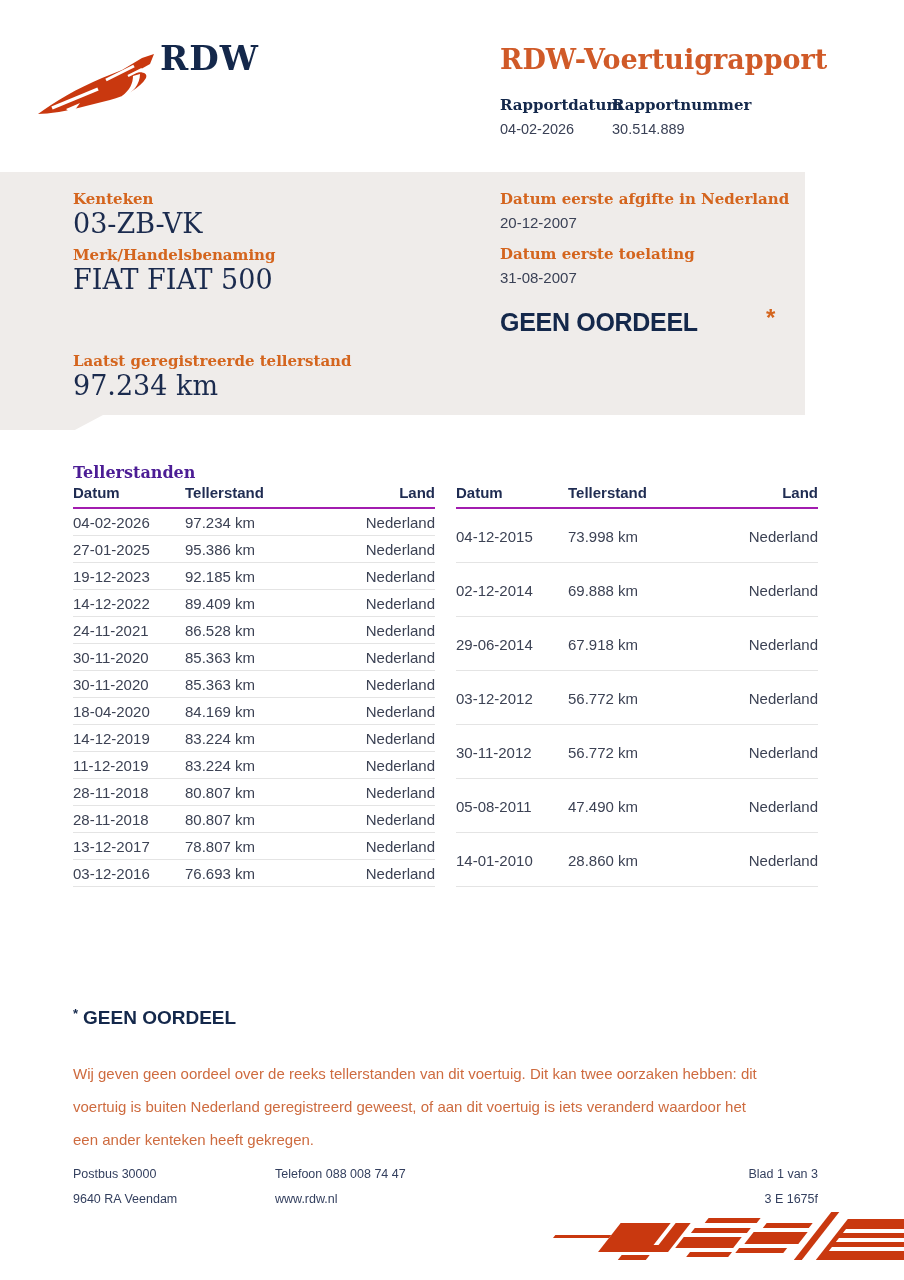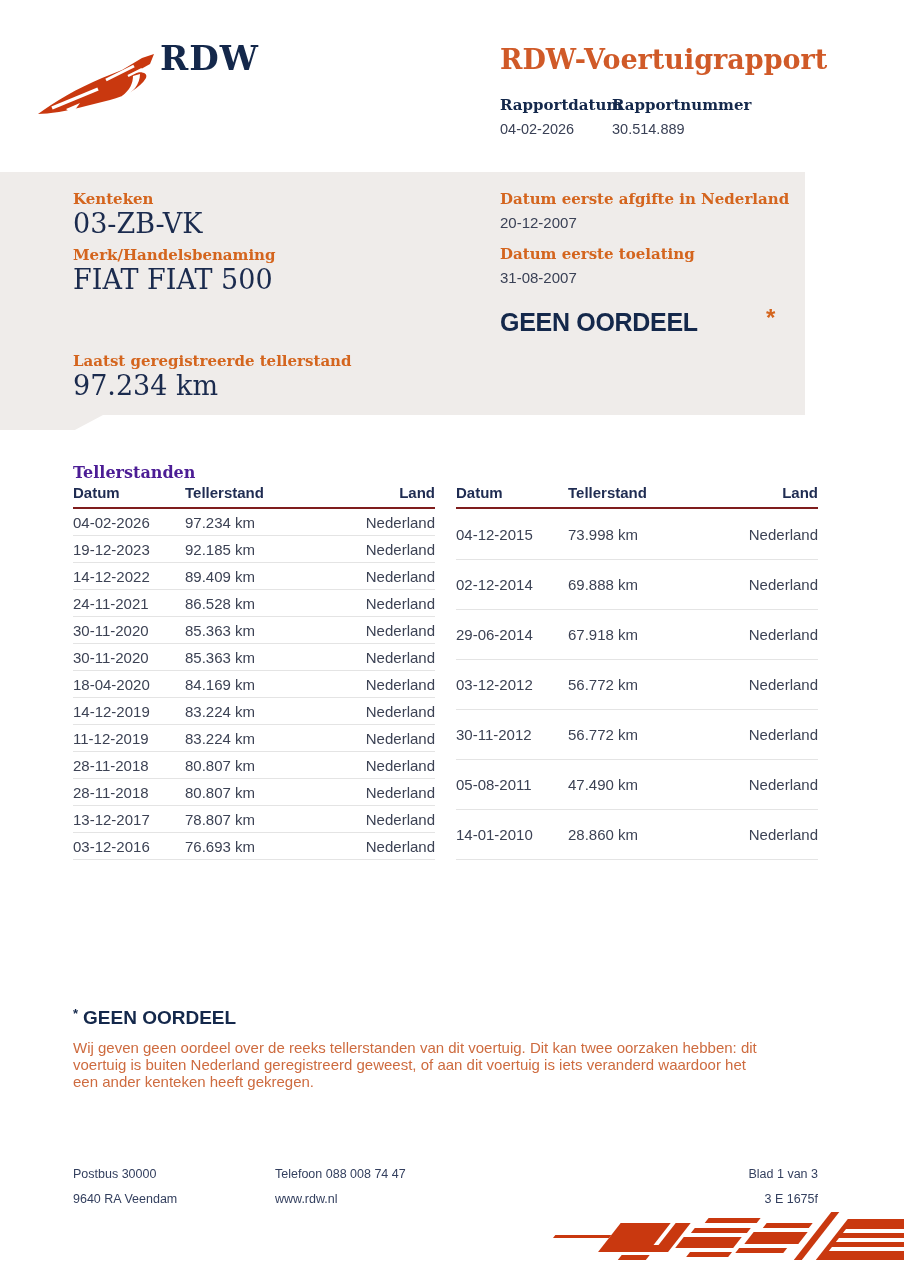--- a/index.html
+++ b/index.html
@@ -52,31 +52,31 @@
   }
   
   .section-title{
     position:absolute;left:73px;top:463px;
     font-family:"DejaVu Serif",serif;font-weight:bold;font-size:16px;color:#4c1d95;
   }
   .tables{position:absolute;left:73px;top:484px;width:745px;display:flex;gap:21px;}
   table.km{width:362px;border-collapse:collapse;font-size:15px;color:#3C4254;table-layout:fixed;}
   table.km th{
     text-align:left;font-weight:bold;font-size:15px;color:#1F2C52;
-    padding:0 0 6px 0;border-bottom:2px solid #7f1d1d;
+    padding:0 0 6px 0;border-bottom:2px solid #a21caf;
   }
   table.km td{padding:5px 0 4px 0;border-bottom:1px solid #E4E4E4;}
   table.km .w-datum{width:112px;}
   table.km .w-teller{width:140px;}
   table.km th:last-child,table.km td:last-child{text-align:right;}
   
   .footnote{position:absolute;left:73px;top:1006px;width:696px;}
   .footnote-title{font-size:19px;font-weight:bold;color:#14284B;}
   .footnote-title .marker{font-size:13px;vertical-align:6px;margin-right:5px;}
-  .footnote-text{margin-top:10px;font-size:15px;line-height:17px;color:#CE6B3F;}
+  .footnote-text{margin-top:28px;font-size:15px;line-height:33px;color:#CE6B3F;}
   
   .footer{position:absolute;left:73px;top:1168px;width:745px;font-size:12.5px;color:#333F5E;}
   .footer .line{margin-bottom:12px;line-height:12.5px;}
   .footer-col1{position:absolute;left:0;top:0;}
   .footer-col2{position:absolute;left:202px;top:0;}
   .footer-col3{position:absolute;right:0;top:0;text-align:right;}
   
   .bottom-deco{position:absolute;right:0;bottom:0;width:404px;height:54px;overflow:hidden;}
 </style>
 </head>
@@ -135,20 +135,25 @@
         <tr>
           <th class="w-datum">Datum</th>
           <th class="w-teller">Tellerstand</th>
           <th>Land</th>
         </tr>
       </thead>
       <tbody>
           <tr>
             <td>04-02-2026</td>
             <td>97.234 km</td>
+            <td>Nederland</td>
+          </tr>
+          <tr>
+            <td>27-01-2025</td>
+            <td>95.386 km</td>
             <td>Nederland</td>
           </tr>
           <tr>
             <td>19-12-2023</td>
             <td>92.185 km</td>
             <td>Nederland</td>
           </tr>
           <tr>
             <td>14-12-2022</td>
             <td>89.409 km</td>

